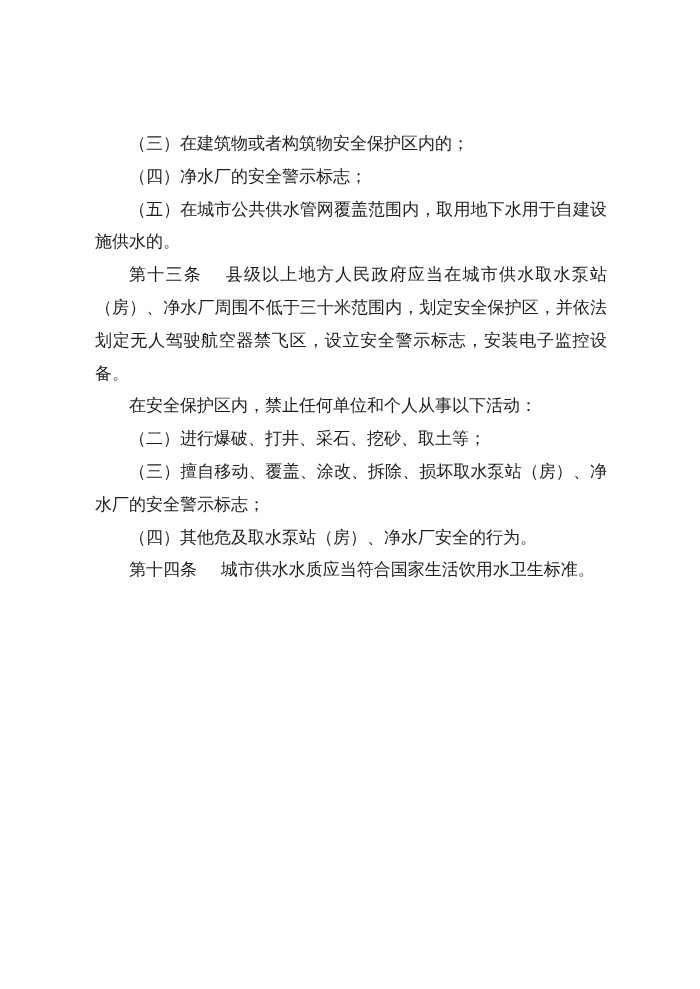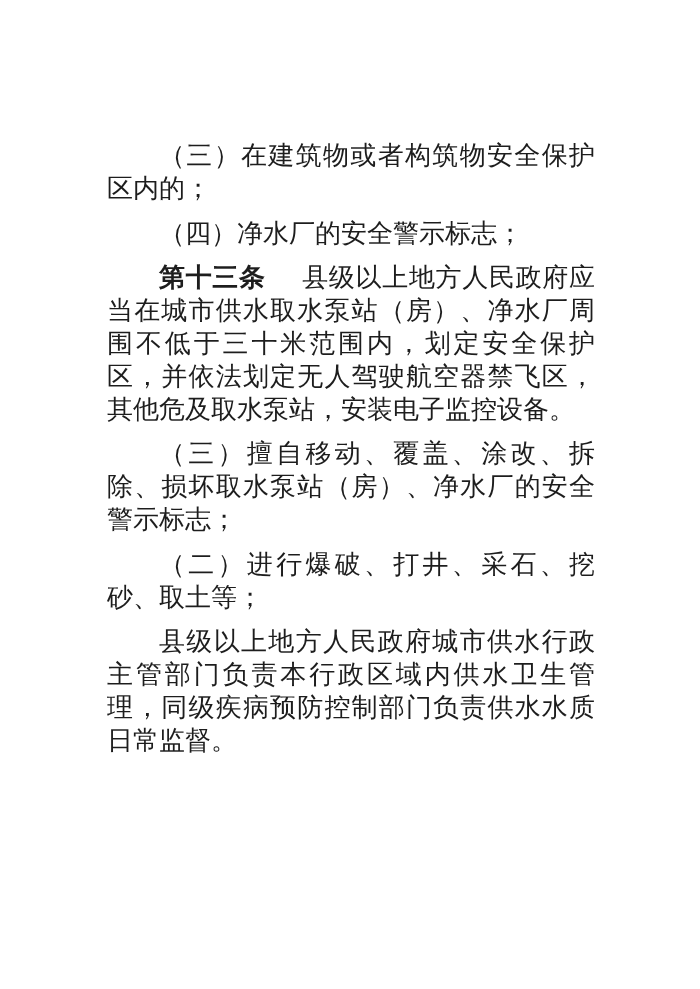--- a/index.html
+++ b/index.html
@@ -15,37 +15,40 @@
     font-family: "Liberation Serif", "DejaVu Serif", serif;
     color: #1d1d1d;
   }
   .doc-page {
     position: absolute;
     top: 128px;
     left: 95px;
     width: 512px;
   }
   p.para {
-    margin: 12px;
+    margin: 0;
     padding: 0;
-    font-size: 26px;
+    font-size: 17px;
     line-height: 32.8px;
     text-align: justify;
     text-indent: 2em;
     word-break: break-all;
     overflow-wrap: break-word;
   }
   p.para .term {
-    font-weight: bold;
+    font-weight: normal;
     margin-right: 1.4em;
   }
 </style>
 </head>
 <body>
 
 <div class="doc-page">
   <p class="para"><span>（三）在建筑物或者构筑物安全保护区内的；</span></p>
   <p class="para"><span>（四）净水厂的安全警示标志；</span></p>
-  <p class="para"><b class="term">第十三条</b><span>县级以上地方人民政府应当在城市供水取水泵站（房）、净水厂周围不低于三十米范围内，划定安全保护区，并依法划定无人驾驶航空器禁飞区，其他危及取水泵站，安装电子监控设备。</span></p>
+  <p class="para"><span>（五）在城市公共供水管网覆盖范围内，取用地下水用于自建设施供水的。</span></p>
+  <p class="para"><b class="term">第十三条</b><span>县级以上地方人民政府应当在城市供水取水泵站（房）、净水厂周围不低于三十米范围内，划定安全保护区，并依法划定无人驾驶航空器禁飞区，设立安全警示标志，安装电子监控设备。</span></p>
+  <p class="para"><span>在安全保护区内，禁止任何单位和个人从事以下活动：</span></p>
+  <p class="para"><span>（二）进行爆破、打井、采石、挖砂、取土等；</span></p>
   <p class="para"><span>（三）擅自移动、覆盖、涂改、拆除、损坏取水泵站（房）、净水厂的安全警示标志；</span></p>
-  <p class="para"><span>（二）进行爆破、打井、采石、挖砂、取土等；</span></p>
-  <p class="para"><span>县级以上地方人民政府城市供水行政主管部门负责本行政区域内供水卫生管理，同级疾病预防控制部门负责供水水质日常监督。</span></p>
+  <p class="para"><span>（四）其他危及取水泵站（房）、净水厂安全的行为。</span></p>
+  <p class="para"><b class="term">第十四条</b><span>城市供水水质应当符合国家生活饮用水卫生标准。</span></p>
 </div>
 
 </body></html>

